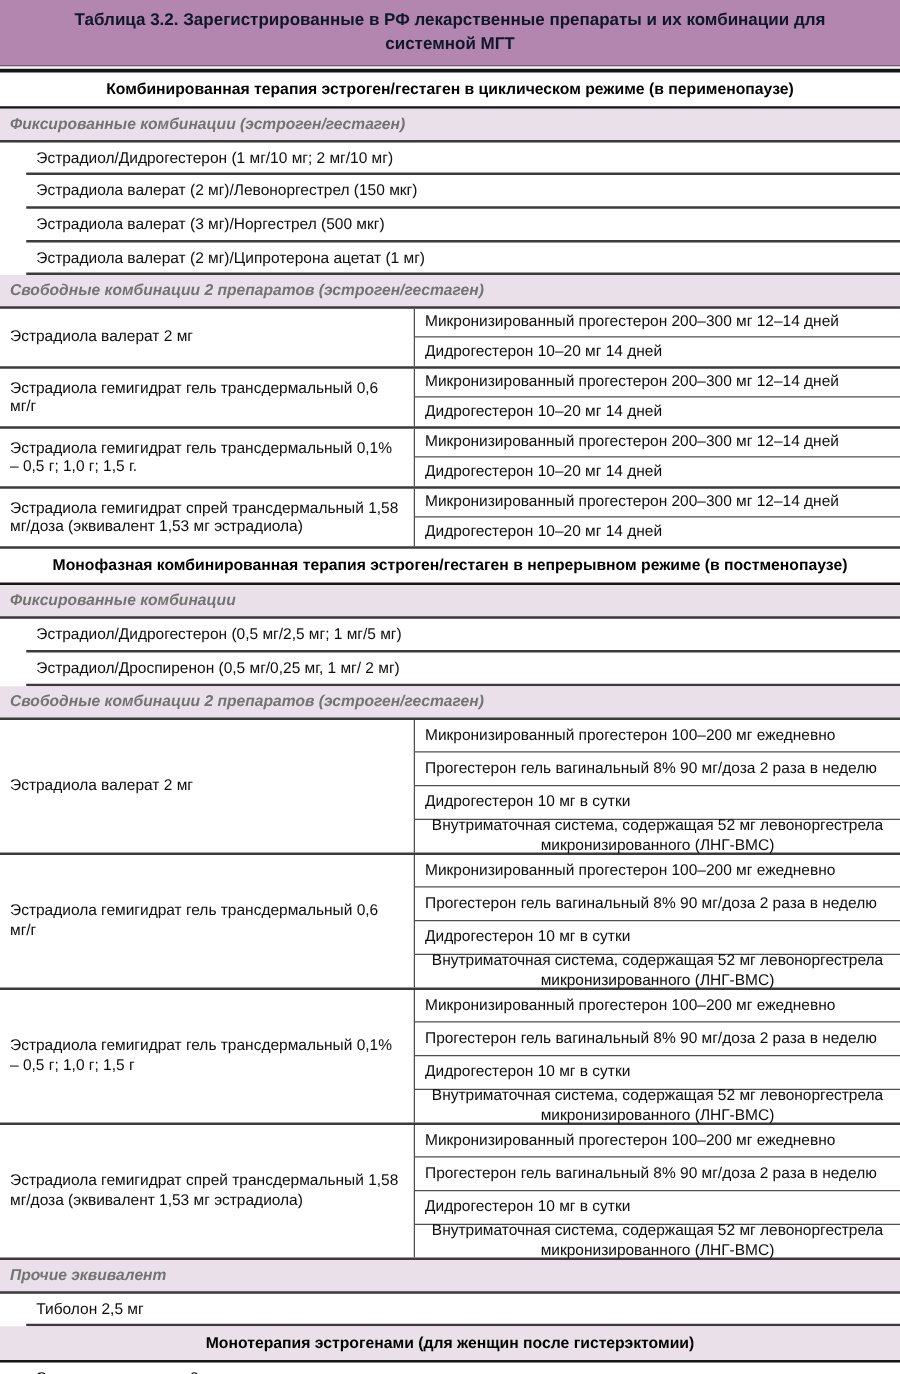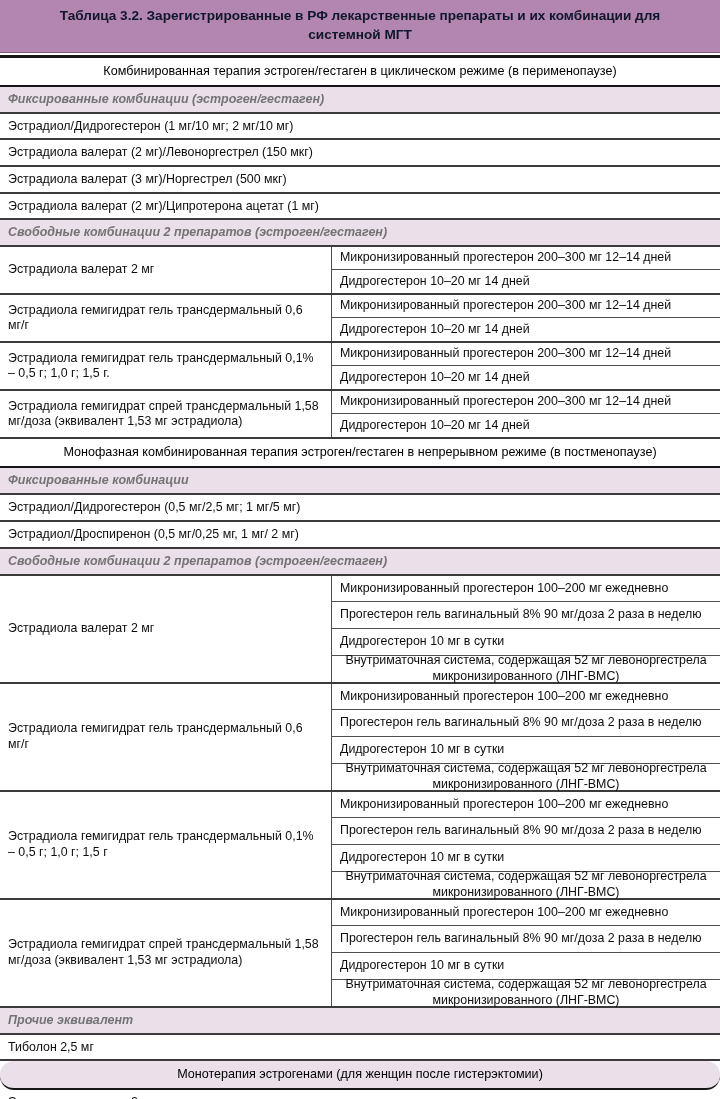--- a/index.html
+++ b/index.html
@@ -30,49 +30,49 @@
     padding:6px 55px 7px;
     border-bottom:1px solid var(--title-edge);
   }
   .title-rule{
     height:3px;
     background:var(--rule-heavy);
     margin-top:2px;
   }
 
   .section-header{
-    font-weight:normal;
+    font-weight:bold;
     font-size:12.6px;
     line-height:1.2;
     text-align:center;
     color:#000;
     padding:6px 30px;
     border-bottom:2.5px solid var(--rule-heavy);
   }
   .section-header.band-style{
     background:var(--band-bg);
-    border-radius:14px;
   }
 
   .band{
     background:var(--band-bg);
     font-weight:bold;
     font-style:italic;
     font-size:12.5px;
     line-height:1.2;
     padding:5px 8px;
     color:#737373;
     border-bottom:2px solid var(--rule);
   }
 
   .row{
     font-size:12.4px;
     line-height:1.18;
     padding:5px 8px;
     border-bottom:2px solid var(--rule);
+    margin-left:21px;
   }
 
   .group{
     display:flex;
     align-items:stretch;
     border-bottom:2px solid var(--rule);
   }
   .estrogen{
     flex:0 0 332px;
     width:332px;

